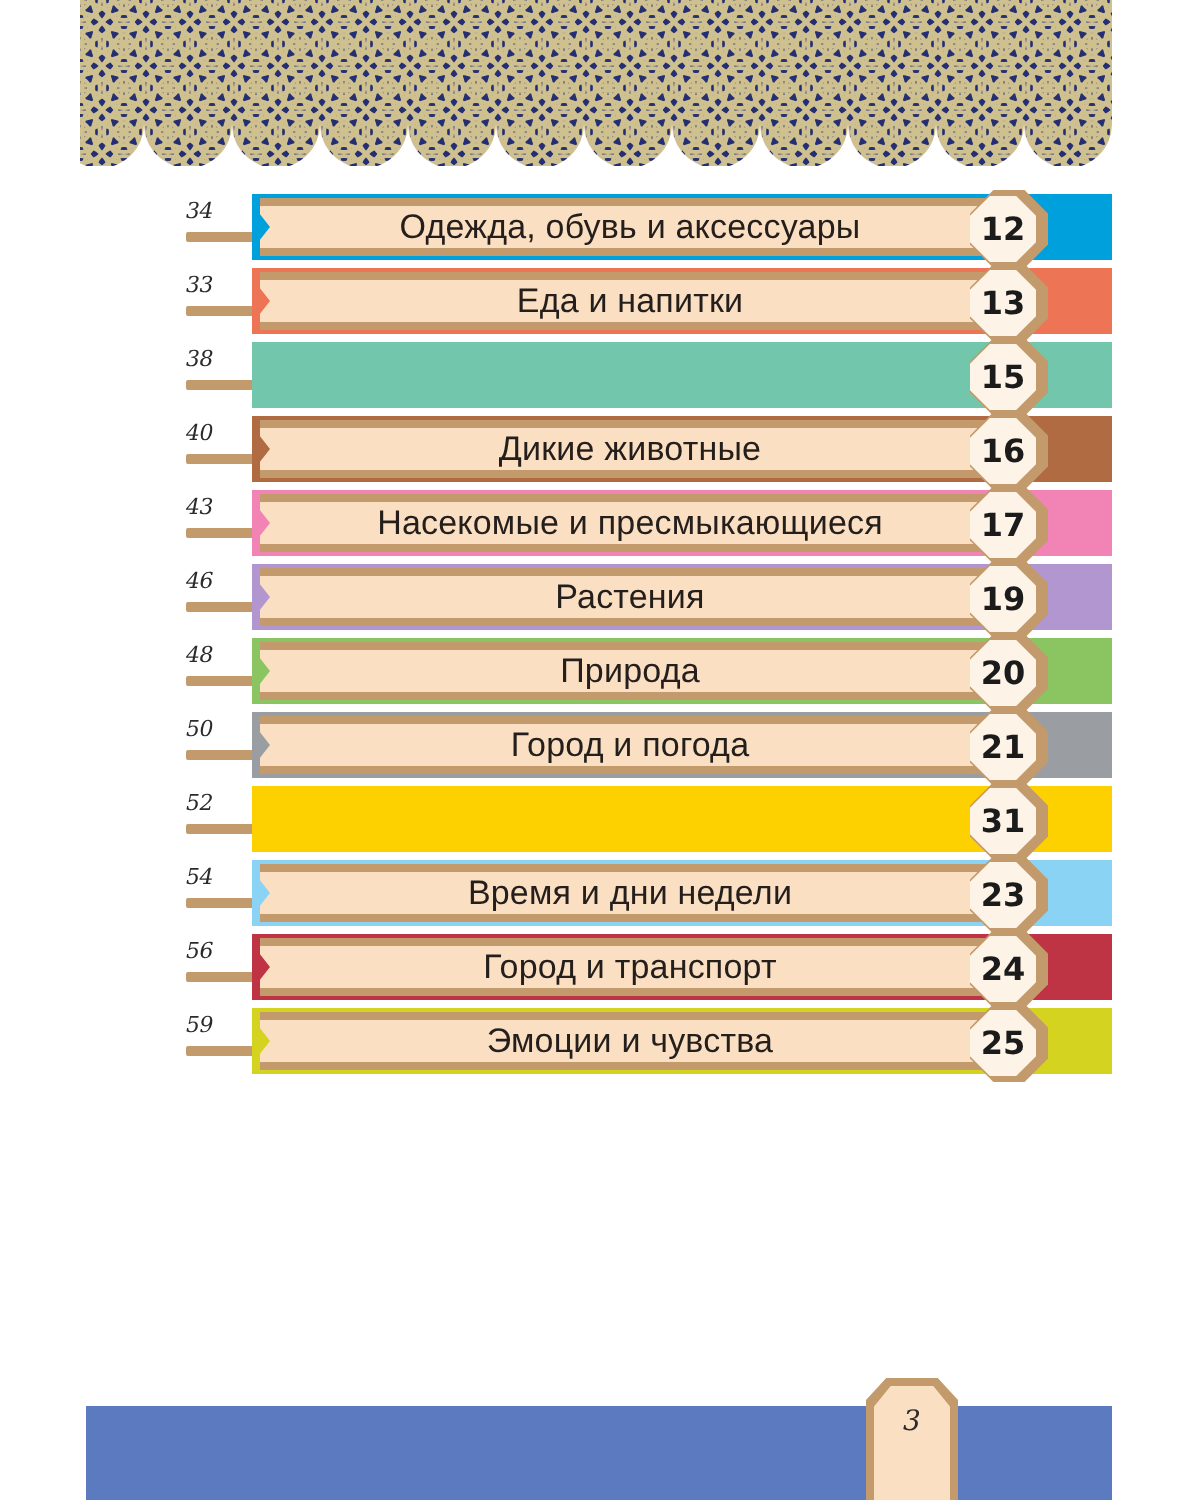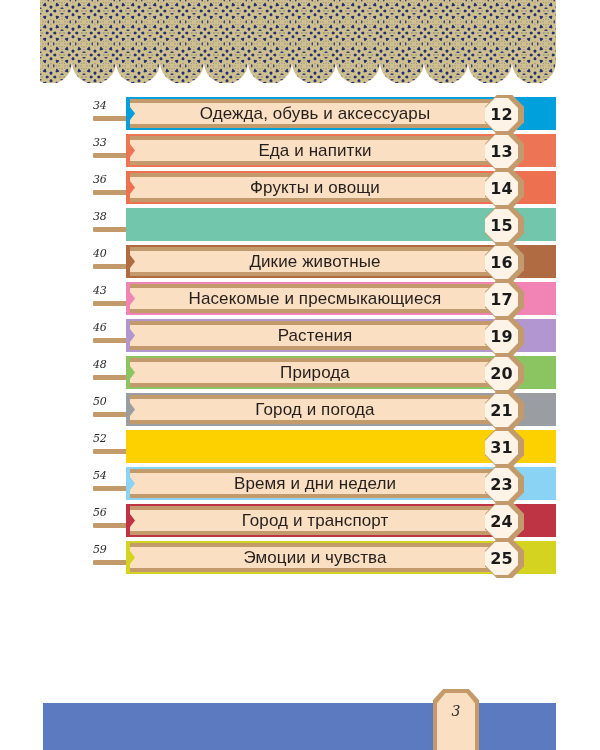--- a/index.html
+++ b/index.html
@@ -254,35 +254,20 @@
           <span class="toc-title">Еда и напитки</span>
         </div>
       </div>
       <div class="badge">
         <div class="badge-face">
           <span class="badge-num">13</span>
         </div>
       </div>
     </div>
     <div class="toc-row">
-      <div class="page-ref">36</div>
-      <div class="leader"></div>
-      <div class="color-band" style="background: rgb(237, 112, 81);"></div>
-      <div class="plaque">
-        <div class="plaque-inner">
-          <span class="toc-title">Фрукты и овощи</span>
-        </div>
-      </div>
-      <div class="badge">
-        <div class="badge-face">
-          <span class="badge-num">14</span>
-        </div>
-      </div>
-    </div>
-    <div class="toc-row">
       <div class="page-ref">38</div>
       <div class="leader"></div>
       <div class="color-band" style="background: rgb(114, 198, 171);"></div>
       <div class="badge">
         <div class="badge-face">
           <span class="badge-num">15</span>
         </div>
       </div>
     </div>
     <div class="toc-row">

